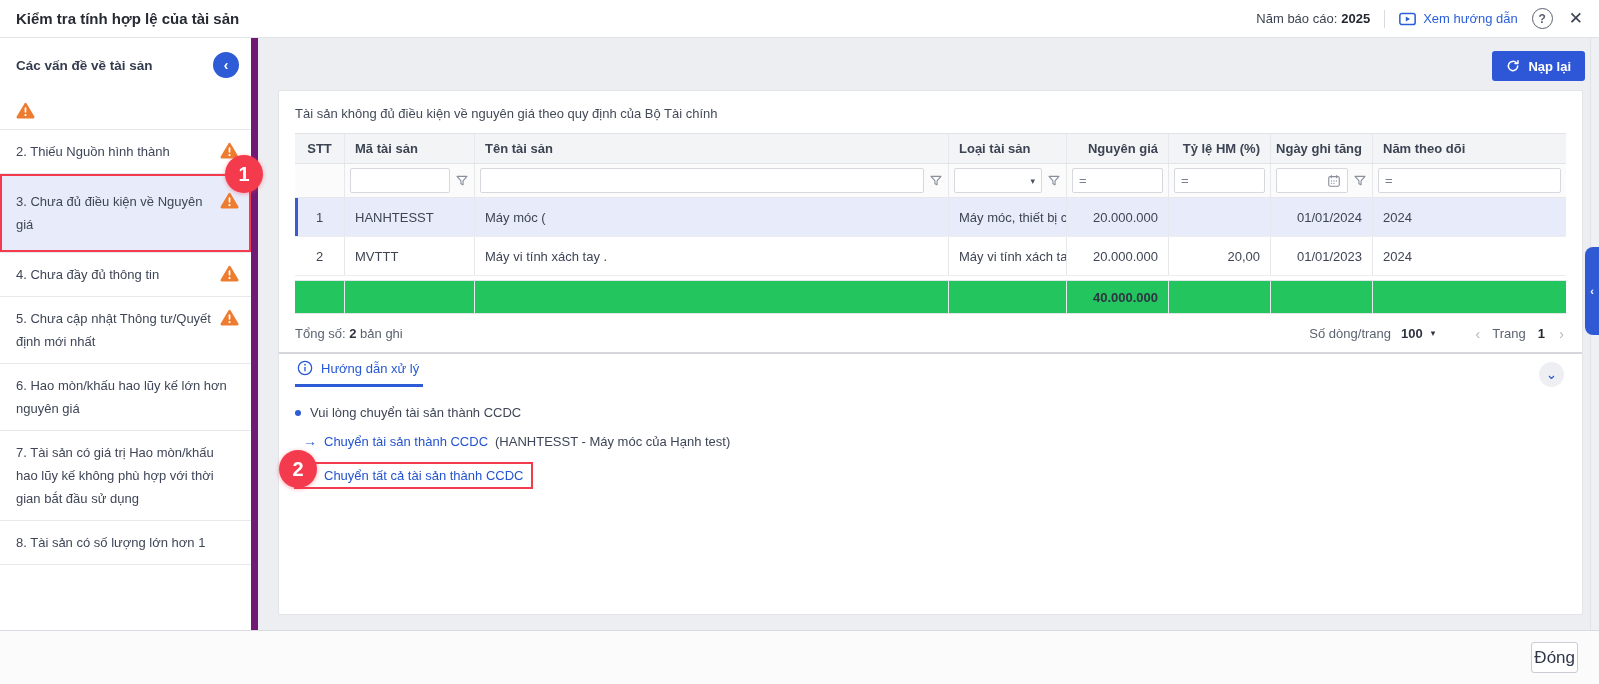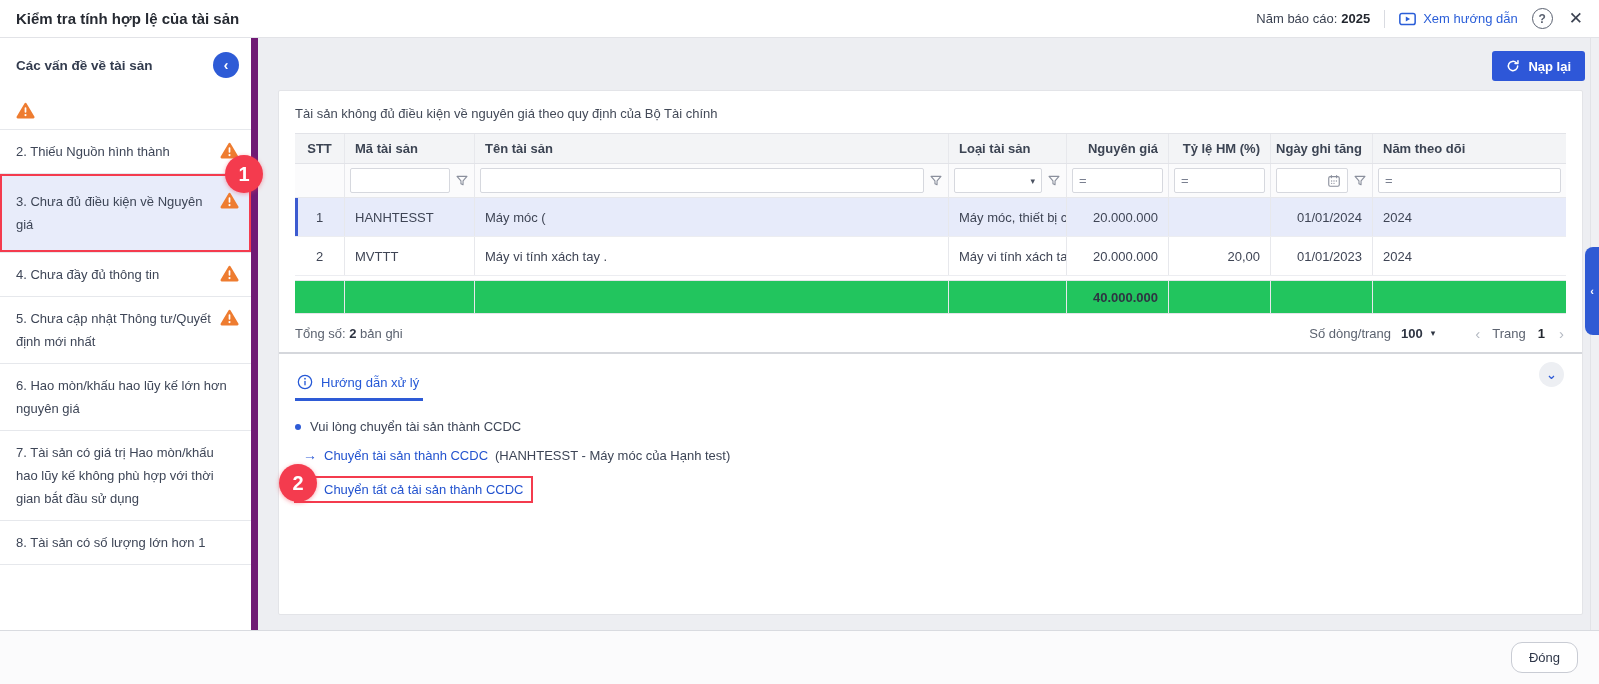--- a/index.html
+++ b/index.html
@@ -81,40 +81,40 @@
   .pager { display:flex; align-items:center; gap:10px; }
   .rpp { display:flex; align-items:center; gap:8px; cursor:pointer; }
   .rpp .caret { font-size:9px; color:#2e3442; }
   .pg-chev { color:#b4b9c2; font-size:15px; cursor:pointer; padding:0 2px; }
   .pg-num { font-weight:bold; color:#23272f; margin:0 2px; }
   .pager-gap { width:18px; }
 
   .gdivider { border-top:2px solid #d5d7dc; margin:0 -16px; }
 
   
-  .guidance { position:relative; padding:18px 0 0; }
+  .guidance { position:relative; padding:4px 0 0; }
   .gtab { display:inline-flex; align-items:center; gap:8px; color:#2558d6; padding:2px 4px 8px 2px;
     border-bottom:3px solid #2e5bd6; cursor:pointer; }
   .gcollapse { position:absolute; top:8px; right:2px; width:25px; height:25px; border-radius:50%; background:#edeff3;
     color:#2e5bd6; display:flex; align-items:center; justify-content:center; font-size:13px; font-weight:bold; cursor:pointer; }
   .gbullet { display:flex; align-items:center; gap:9px; margin-top:18px; color:#3e4657; }
   .bdot { width:6px; height:6px; border-radius:50%; background:#2e5bd6; flex:none; }
   .gaction { display:flex; align-items:center; gap:7px; margin-top:13px; padding-left:8px; }
   .garrow { color:#2e5bd6; font-size:14px; }
   .glink { color:#2353cf; font-weight:normal; cursor:pointer; }
   .gdesc { color:#3d4556; }
   .redbox { position:relative; display:inline-flex; align-items:center; gap:7px; border:2px solid #f43b4e;
     padding:3px 8px 4px 7px; margin-left:-9px; }
   .badge-2 { left:-17px; top:-14px; }
 
   
   .footbar { position:absolute; left:0; right:0; bottom:0; height:54px; background:#fbfbfc; border-top:1px solid #d9dbe0;
     display:flex; align-items:center; justify-content:flex-end; padding:0 21px; z-index:40; }
-  .close-dialog { height:31px; padding:0 17px; background:#fff; border:1px solid #c9ccd4; border-radius:11px;
-    font-size:13px; color:#2f3749; cursor:pointer; font-family:inherit; }
+  .close-dialog { height:31px; padding:0 2px; background:#fff; border:1px solid #c9ccd4; border-radius:3px;
+    font-size:17px; color:#2f3749; cursor:pointer; font-family:inherit; }
 </style>
 </head>
 <body>
 
 <div class="app">
 
   <header class="titlebar">
     <div class="page-title">Kiểm tra tính hợp lệ của tài sản</div>
     <div class="tb-right">
       <span class="report-year"><span>Năm báo cáo:</span><b>2025</b></span>

